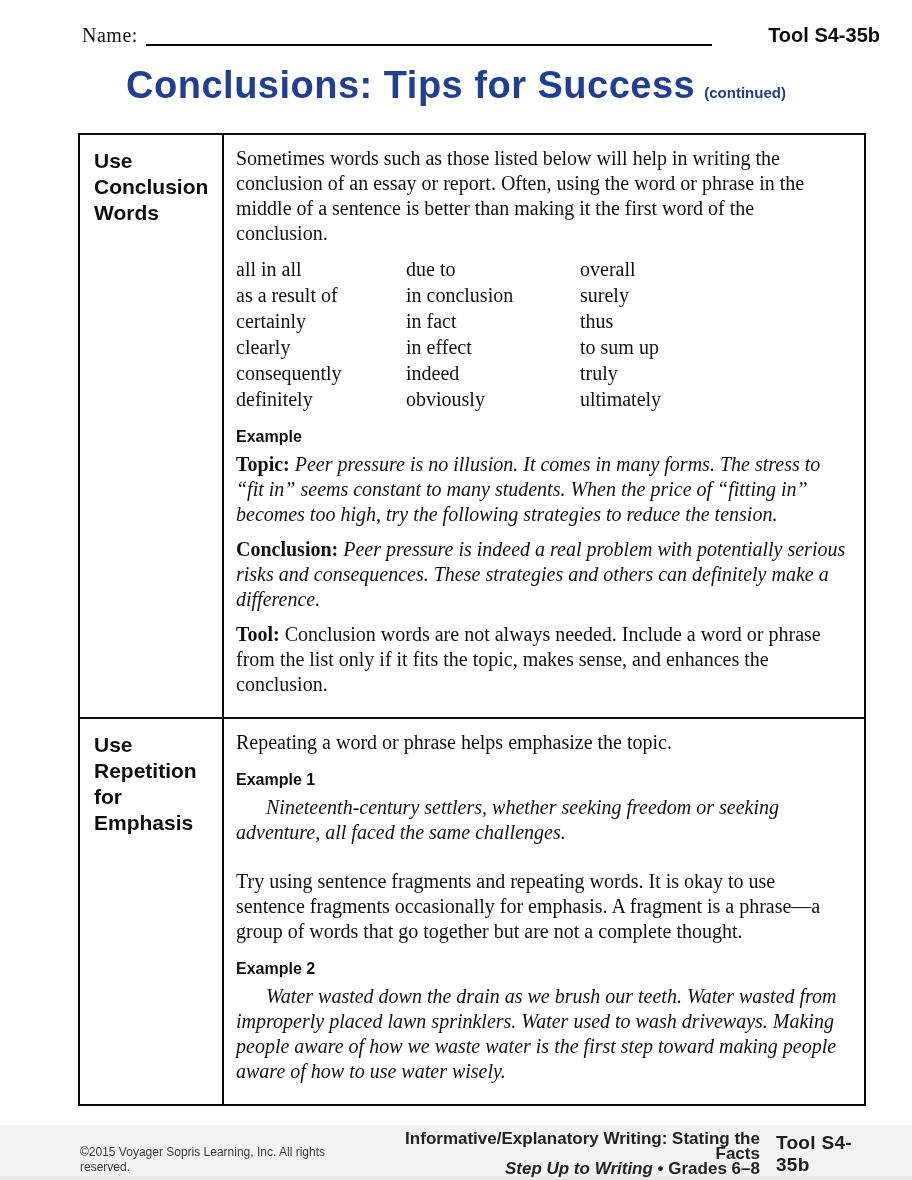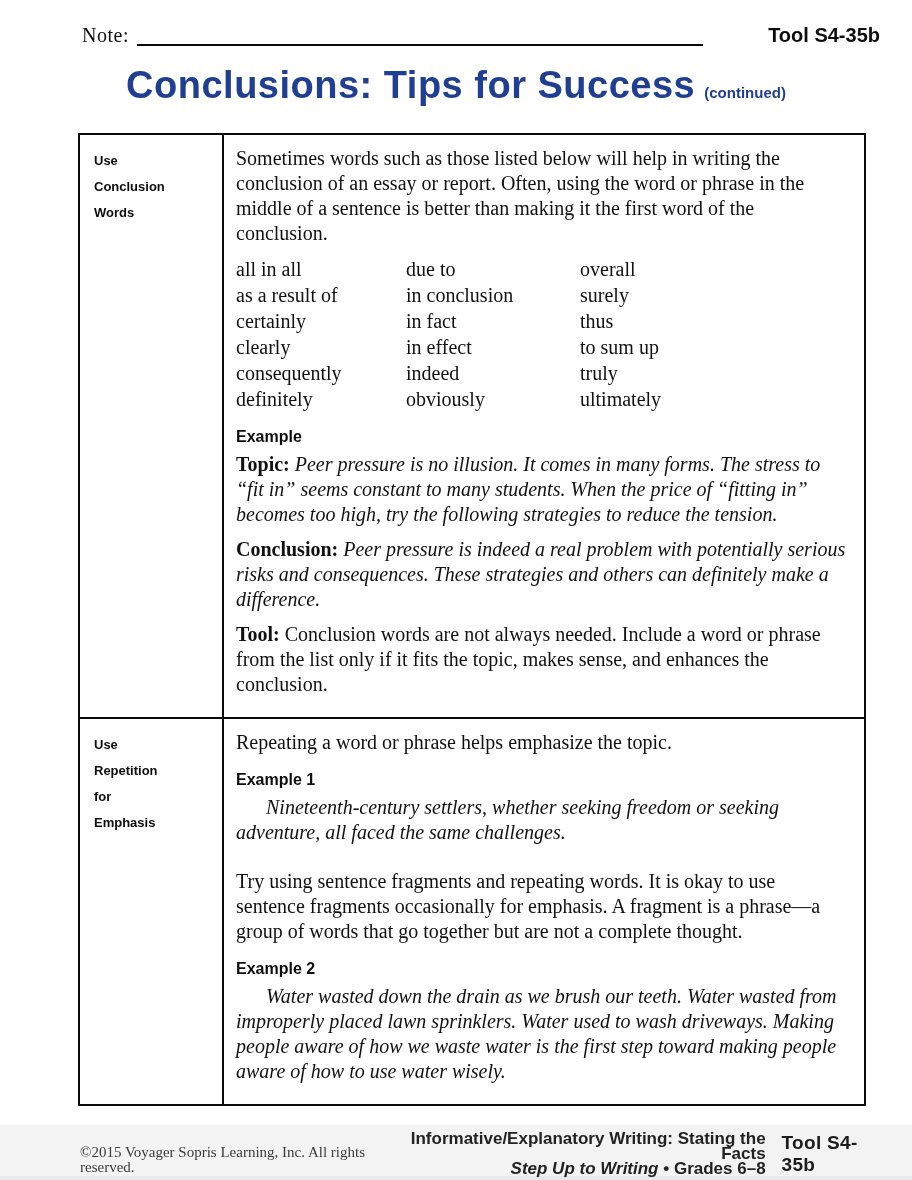--- a/index.html
+++ b/index.html
@@ -64,21 +64,21 @@
     width: 788px;
     border: 2px solid #0a0a0a;
   }
   .tbl-row { display: grid; grid-template-columns: 144px 1fr; }
   .tbl-row + .tbl-row { border-top: 2px solid #0a0a0a; }
   .cell-head {
     border-right: 2px solid #0a0a0a;
     padding: 13px 6px 0 14px;
     font-family: "Liberation Sans", sans-serif;
     font-weight: bold;
-    font-size: 13px;
+    font-size: 21px;
     line-height: 26px;
     color: #0d0d0d;
   }
   .cell-body {
     padding: 11px 16px 20px 12px;
     font-size: 20px;
     line-height: 25px;
   }
   .cell-body p { margin-bottom: 10px; }
   .cell-body p:last-child { margin-bottom: 0; }
@@ -110,22 +110,22 @@
     background: #f3f3f4;
     border-bottom: 4px solid #e9e9eb;
   }
   .footer-inner {
     display: flex;
     align-items: center;
     height: 100%;
     padding: 6px 30px 0 80px;
   }
   .footer-left {
-    font-family: Liberation Serif, serif;
-    font-size: 15px;
+    font-family: Liberation Sans, sans-serif;
+    font-size: 12px;
     line-height: 15px;
     color: #3b3b3b;
     margin-top: 12px;
   }
   .footer-right {
     margin-left: auto;
     display: flex;
     align-items: center;
   }
   .series-block {
@@ -145,21 +145,21 @@
     margin-left: 16px;
     letter-spacing: 0.3px;
   }
 </style>
 </head>
 <body>
 
 <div class="page">
 
   <div class="header-row">
-    <span class="name-label">Note:</span>
+    <span class="name-label">Name:</span>
     <div class="name-line"></div>
     <span class="tool-header">Tool S4-35b</span>
   </div>
 
   <div class="title-row">
     <span class="page-title" style="color: rgb(32, 62, 146);">Conclusions: Tips for Success</span><span class="title-continued" style="color: rgb(32, 62, 146);">(continued)</span>
   </div>
 
   <div class="tips-table">
 

